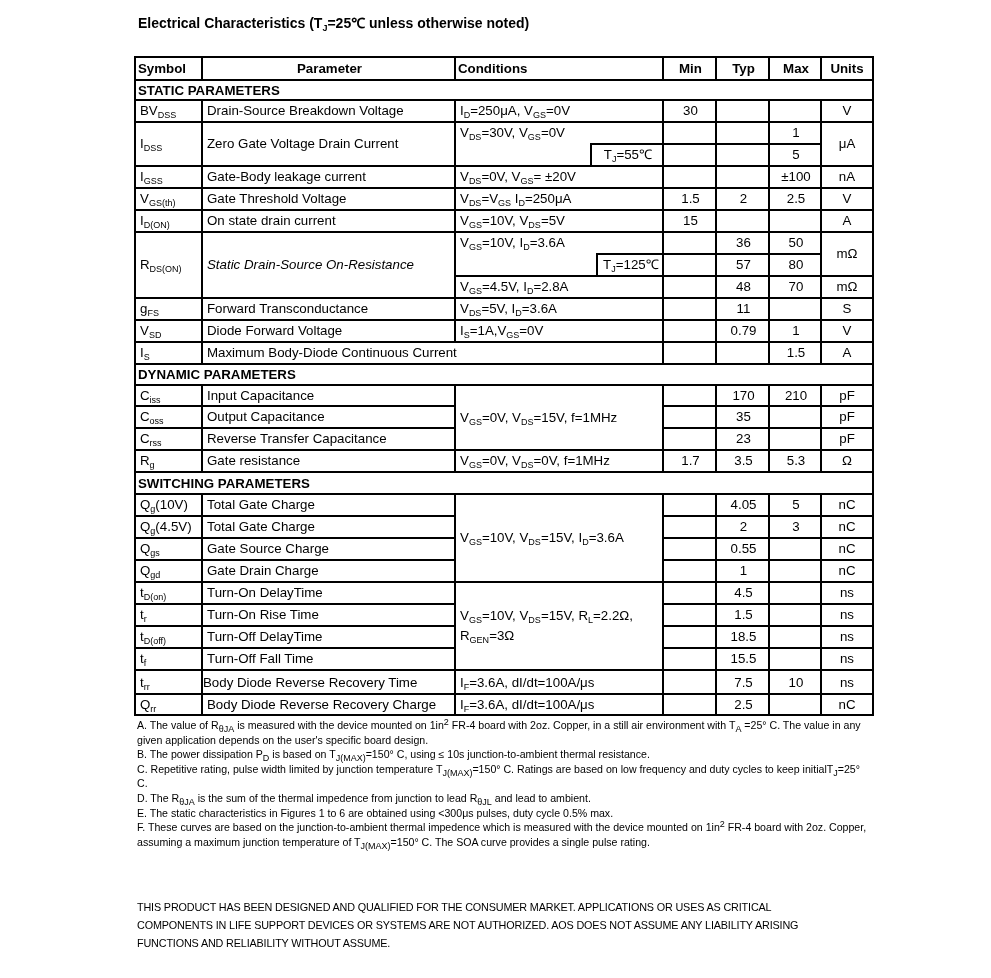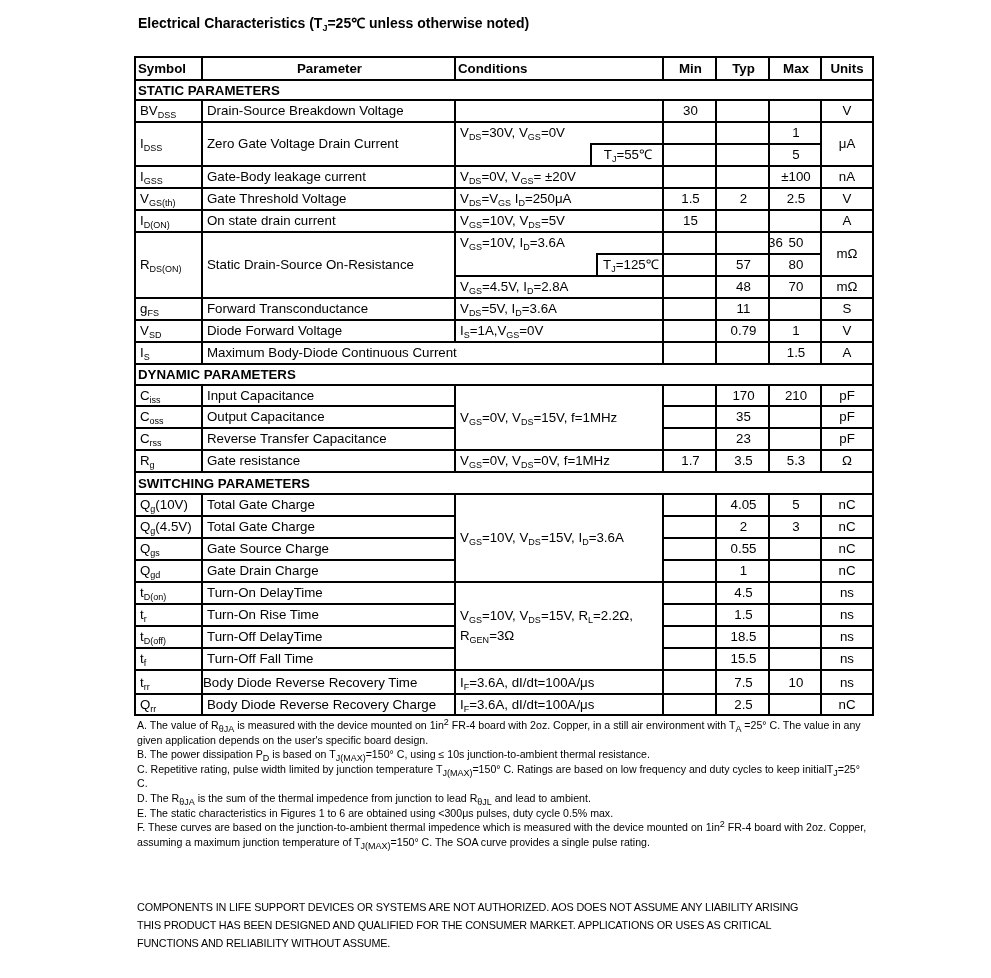--- a/index.html
+++ b/index.html
@@ -34,20 +34,21 @@
     <div style="position: absolute; left: 318px; width: 2px; top: 0px; height: 22px; background: rgb(0, 0, 0);"></div>
     <div style="position: absolute; left: 526px; width: 2px; top: 0px; height: 22px; background: rgb(0, 0, 0);"></div>
     <div style="position: absolute; left: 579px; width: 2px; top: 0px; height: 22px; background: rgb(0, 0, 0);"></div>
     <div style="position: absolute; left: 632px; width: 2px; top: 0px; height: 22px; background: rgb(0, 0, 0);"></div>
     <div style="position: absolute; left: 684px; width: 2px; top: 0px; height: 22px; background: rgb(0, 0, 0);"></div>
     <div style="position: absolute; left: 0px; width: 736px; top: 21px; height: 2px; background: rgb(0, 0, 0);"></div>
     <div class="cell sect" style="left: 0px; width: 736px; top: 23px; height: 19px; line-height: 19px;">STATIC PARAMETERS</div>
     <div style="position: absolute; left: 0px; width: 736px; top: 41px; height: 2px; background: rgb(0, 0, 0);"></div>
     <div class="cell l" style="left: 2px; width: 65px; top: 43px; height: 20px; line-height: 20px;">BV<sub>DSS</sub></div>
     <div class="cell l" style="left: 69px; width: 251px; top: 43px; height: 20px; line-height: 20px;">Drain-Source Breakdown Voltage</div>
+    <div class="cell l" style="left: 322px; width: 206px; top: 43px; height: 20px; line-height: 20px;">I<sub>D</sub>=250μA, V<sub>GS</sub>=0V</div>
     <div class="cell c" style="left: 528px; width: 53px; top: 43px; height: 20px; line-height: 20px;">30</div>
     <div class="cell c" style="left: 581px; width: 53px; top: 43px; height: 20px; line-height: 20px;"></div>
     <div class="cell c" style="left: 634px; width: 52px; top: 43px; height: 20px; line-height: 20px;"></div>
     <div class="cell c" style="left: 686px; width: 50px; top: 43px; height: 20px; line-height: 20px;">V</div>
     <div style="position: absolute; left: 65px; width: 2px; top: 43px; height: 20px; background: rgb(0, 0, 0);"></div>
     <div style="position: absolute; left: 318px; width: 2px; top: 43px; height: 20px; background: rgb(0, 0, 0);"></div>
     <div style="position: absolute; left: 526px; width: 2px; top: 43px; height: 20px; background: rgb(0, 0, 0);"></div>
     <div style="position: absolute; left: 579px; width: 2px; top: 43px; height: 20px; background: rgb(0, 0, 0);"></div>
     <div style="position: absolute; left: 632px; width: 2px; top: 43px; height: 20px; background: rgb(0, 0, 0);"></div>
     <div style="position: absolute; left: 684px; width: 2px; top: 43px; height: 20px; background: rgb(0, 0, 0);"></div>
@@ -104,25 +105,25 @@
     <div class="cell c" style="left: 634px; width: 52px; top: 153px; height: 20px; line-height: 20px;"></div>
     <div class="cell c" style="left: 686px; width: 50px; top: 153px; height: 20px; line-height: 20px;">A</div>
     <div style="position: absolute; left: 65px; width: 2px; top: 153px; height: 20px; background: rgb(0, 0, 0);"></div>
     <div style="position: absolute; left: 318px; width: 2px; top: 153px; height: 20px; background: rgb(0, 0, 0);"></div>
     <div style="position: absolute; left: 526px; width: 2px; top: 153px; height: 20px; background: rgb(0, 0, 0);"></div>
     <div style="position: absolute; left: 579px; width: 2px; top: 153px; height: 20px; background: rgb(0, 0, 0);"></div>
     <div style="position: absolute; left: 632px; width: 2px; top: 153px; height: 20px; background: rgb(0, 0, 0);"></div>
     <div style="position: absolute; left: 684px; width: 2px; top: 153px; height: 20px; background: rgb(0, 0, 0);"></div>
     <div style="position: absolute; left: 0px; width: 736px; top: 173px; height: 2px; background: rgb(0, 0, 0);"></div>
     <div class="cell l" style="left: 2px; width: 65px; top: 175px; height: 64px; line-height: 64px;">R<sub>DS(ON)</sub></div>
-    <div class="cell l" style="left: 69px; width: 251px; top: 175px; height: 80px; line-height: 64px;">Static Drain-Source On-Resistance</div>
+    <div class="cell l" style="left: 69px; width: 251px; top: 175px; height: 80px; line-height: 64px; font-style: italic;">Static Drain-Source On-Resistance</div>
     <div class="cell l" style="left: 322px; width: 206px; top: 175px; height: 20px; line-height: 20px;">V<sub>GS</sub>=10V, I<sub>D</sub>=3.6A</div>
     <div class="cell c" style="left: 462px; width: 66px; top: 197px; height: 20px; line-height: 20px;">T<sub>J</sub>=125℃</div>
     <div class="cell l" style="left: 322px; width: 206px; top: 219px; height: 20px; line-height: 20px;">V<sub>GS</sub>=4.5V, I<sub>D</sub>=2.8A</div>
-    <div class="cell c" style="left: 581px; width: 53px; top: 175px; height: 20px; line-height: 20px; margin-left: 32px;">36</div>
+    <div class="cell c" style="left: 581px; width: 53px; top: 175px; height: 20px; line-height: 20px;">36</div>
     <div class="cell c" style="left: 634px; width: 52px; top: 175px; height: 20px; line-height: 20px;">50</div>
     <div class="cell c" style="left: 581px; width: 53px; top: 197px; height: 20px; line-height: 20px;">57</div>
     <div class="cell c" style="left: 634px; width: 52px; top: 197px; height: 20px; line-height: 20px;">80</div>
     <div class="cell c" style="left: 581px; width: 53px; top: 219px; height: 20px; line-height: 20px;">48</div>
     <div class="cell c" style="left: 634px; width: 52px; top: 219px; height: 20px; line-height: 20px;">70</div>
     <div class="cell c" style="left: 686px; width: 50px; top: 175px; height: 42px; line-height: 42px;">mΩ</div>
     <div class="cell c" style="left: 686px; width: 50px; top: 219px; height: 20px; line-height: 20px;">mΩ</div>
     <div style="position: absolute; left: 65px; width: 2px; top: 175px; height: 64px; background: rgb(0, 0, 0);"></div>
     <div style="position: absolute; left: 318px; width: 2px; top: 175px; height: 64px; background: rgb(0, 0, 0);"></div>
     <div style="position: absolute; left: 526px; width: 2px; top: 175px; height: 64px; background: rgb(0, 0, 0);"></div>
@@ -330,16 +331,16 @@
 <div class="notes" id="notes">
     <div>A. The value of R<sub>θJA</sub> is measured with the device mounted on 1in<sup>2</sup> FR-4 board with 2oz. Copper, in a still air environment with T<sub>A</sub> =25° C. The value in any given application depends on the user's specific board design.</div>
     <div>B. The power dissipation P<sub>D</sub> is based on T<sub>J(MAX)</sub>=150° C, using ≤ 10s junction-to-ambient thermal resistance.</div>
     <div>C.  Repetitive rating, pulse width limited by junction temperature T<sub>J(MAX)</sub>=150° C. Ratings are based on low frequency and duty cycles to keep initialT<sub>J</sub>=25° C.</div>
     <div>D. The R<sub>θJA</sub> is the sum of the thermal impedence from junction to lead R<sub>θJL</sub> and lead to ambient.</div>
     <div>E. The static characteristics in Figures 1 to 6 are obtained using &lt;300μs pulses, duty cycle 0.5% max.</div>
     <div>F. These curves are based on the junction-to-ambient thermal impedence which is measured with the device mounted on 1in<sup>2</sup> FR-4 board with 2oz. Copper, assuming a maximum junction temperature of T<sub>J(MAX)</sub>=150° C. The SOA curve provides a single pulse rating.</div>
   </div>
 
 <div class="disc" id="disc">
+    <div>THIS PRODUCT HAS BEEN DESIGNED AND QUALIFIED FOR THE CONSUMER MARKET. APPLICATIONS OR USES AS CRITICAL</div>
     <div>COMPONENTS IN LIFE SUPPORT DEVICES OR SYSTEMS ARE NOT AUTHORIZED. AOS DOES NOT ASSUME ANY LIABILITY ARISING</div>
-    <div>THIS PRODUCT HAS BEEN DESIGNED AND QUALIFIED FOR THE CONSUMER MARKET. APPLICATIONS OR USES AS CRITICAL</div>
     <div>FUNCTIONS AND RELIABILITY WITHOUT ASSUME.</div>
   </div>
 
 </body></html>

